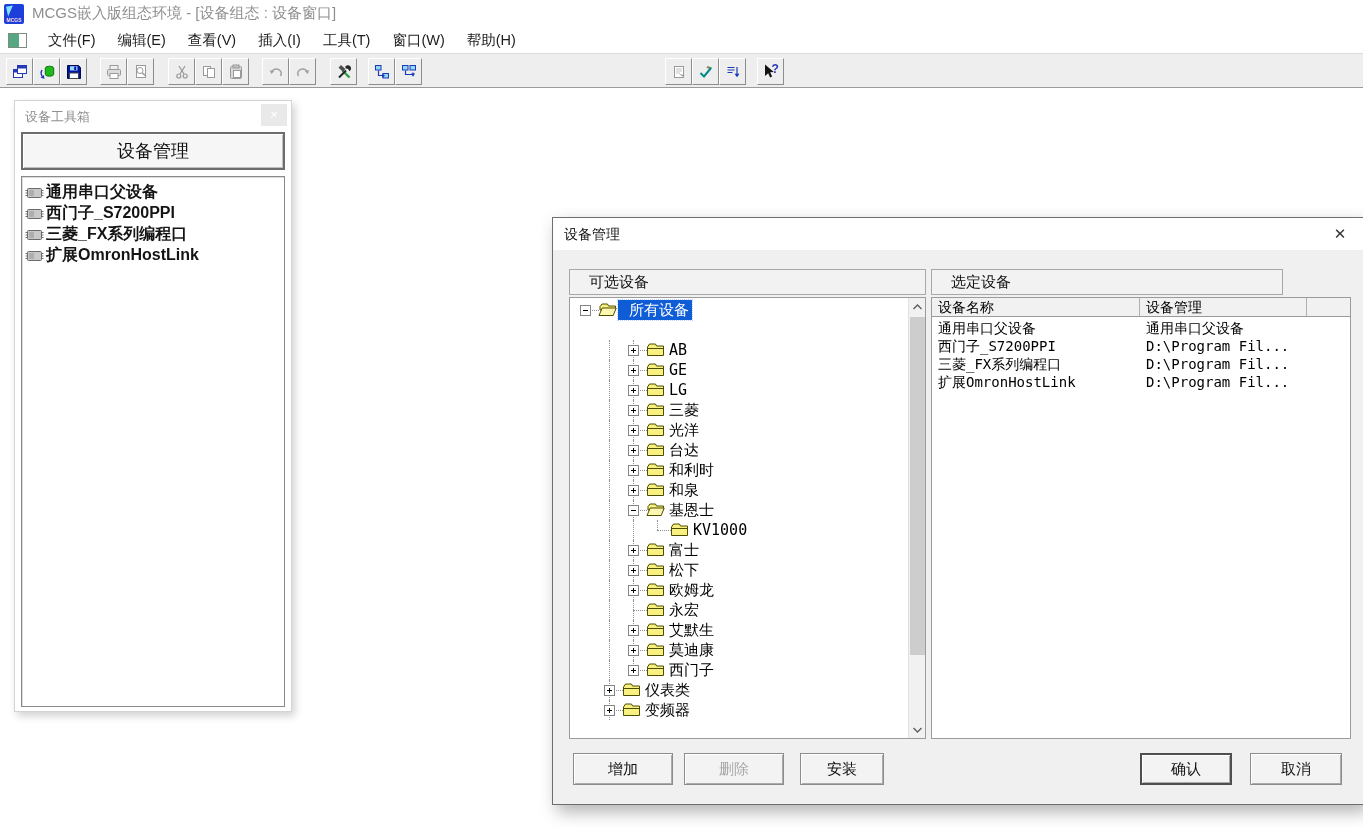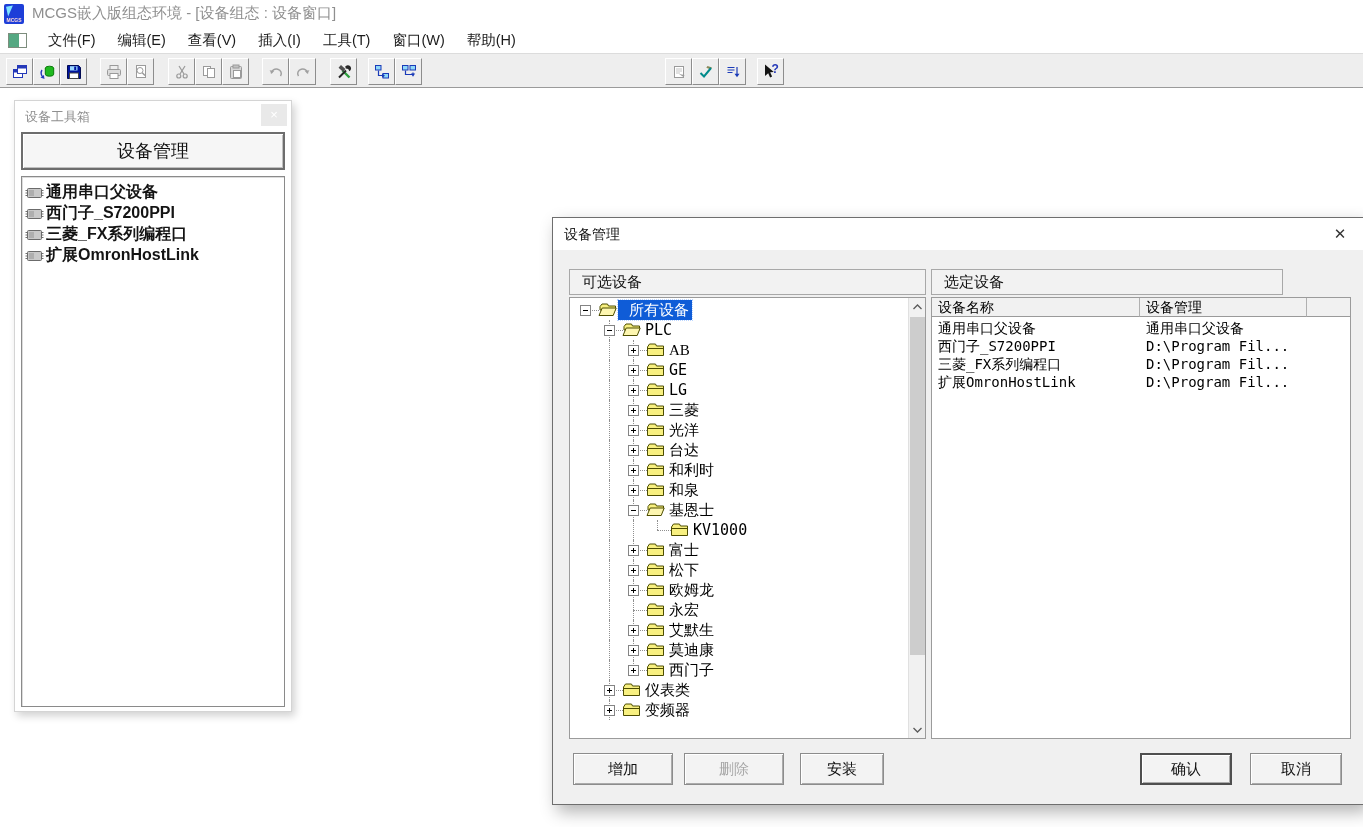--- a/index.html
+++ b/index.html
@@ -33,21 +33,21 @@
       border:2px solid #6d6d6d;box-shadow:inset 1px 1px 0 #ffffff, inset -1px -1px 0 #bfbfbf;
       font-size:18px;color:#111;display:flex;align-items:center;justify-content:center;}
   .device-list{position:absolute;left:6px;top:75px;width:264px;height:531px;box-sizing:border-box;background:#fff;border:1px solid #8a8a8a;box-shadow:inset 1px 1px 0 #dcdcdc;padding-top:5px;overflow:hidden;}
   .device-item{display:flex;align-items:center;height:21px;font-size:16px;font-weight:bold;color:#141414;font-family:"Liberation Sans",sans-serif;}
   .device-item svg{margin:0 2px 0 3px;flex:0 0 auto;}
   
   .dialog{position:absolute;left:552px;top:217px;width:812px;height:588px;background:#f0f0f0;border:1px solid #6e6e6e;box-sizing:border-box;box-shadow:5px 7px 16px rgba(0,0,0,0.30);}
   .dialog-titlebar{position:absolute;left:0;top:0;right:0;height:32px;background:#ffffff;}
   .dialog-title{position:absolute;left:11px;top:8px;font-size:14px;color:#141414;}
   .dialog-close{position:absolute;right:12px;top:6px;width:22px;height:20px;font-size:15px;color:#333;text-align:center;line-height:20px;}
-  .group-label{position:absolute;height:26px;box-sizing:border-box;background:#f2f2f2;border:1px solid #a8a8a8;font-size:15px;color:#111;line-height:24px;padding-left:12px;}
+  .group-label{position:absolute;height:26px;box-sizing:border-box;background:#f2f2f2;border:1px solid #a8a8a8;font-size:15px;color:#111;line-height:24px;padding-left:19px;}
   .panel{position:absolute;top:79px;height:442px;background:#ffffff;border:1px solid #9b9b9b;box-sizing:border-box;overflow:hidden;}
   
   .tree-row{position:absolute;left:3px;height:20px;width:320px;font-family:"DejaVu Sans Mono","Liberation Mono",monospace;font-size:15px;line-height:20px;color:#000;}
   .tl-v{position:absolute;width:0;border-left:1px dotted #8f8f8f;}
   .tl-h{position:absolute;height:0;border-top:1px dotted #8f8f8f;top:10px;}
   .tree-box{position:absolute;top:5px;width:11px;height:11px;box-sizing:border-box;background:#fff;border:1px solid #848484;}
   .tree-box .hb{position:absolute;left:2px;top:4px;width:5px;height:1px;background:#000;}
   .tree-box .vb{position:absolute;left:4px;top:2px;width:1px;height:5px;background:#000;}
   .tree-folder{position:absolute;top:2px;}
   .tree-label{position:absolute;top:0;padding:0 3px;white-space:nowrap;}
@@ -282,33 +282,21 @@
         <div class="tl-h" style="left: 12px; width: 14px;"></div>
         <div class="tree-box" style="left: 7px;">
           <span class="hb"></span>
         </div>
         <span class="tree-folder" style="left: 25px;"><svg width="19" height="15" viewBox="0 0 19 15">
             <path d="M2,4.5 l2,-2.5 h5.5 l1,2 h7 v4 h-15.5z" fill="#f8f080" stroke="#4d4d00"></path>
             <path d="M1,13.5 l3.2,-7.5 h14 l-3,7.5z" fill="#fdf6b0" stroke="#4d4d00"></path>
           </svg></span>
         <span class="tree-label selected" style="left: 45px; padding-left: 11px;">所有设备</span>
       </div>
-      <div class="tree-row" style="top: 22px;">
-        <div class="tl-v" style="left: 36px; top: 0px; height: 20px;"></div>
-        <div class="tl-h" style="left: 36px; width: 14px;"></div>
-        <div class="tree-box" style="left: 31px;">
-          <span class="hb"></span>
-        </div>
-        <span class="tree-folder" style="left: 49px;"><svg width="19" height="15" viewBox="0 0 19 15">
-            <path d="M2,4.5 l2,-2.5 h5.5 l1,2 h7 v4 h-15.5z" fill="#f8f080" stroke="#4d4d00"></path>
-            <path d="M1,13.5 l3.2,-7.5 h14 l-3,7.5z" fill="#fdf6b0" stroke="#4d4d00"></path>
-          </svg></span>
-        <span class="tree-label" style="left: 69px;">PLC</span>
-      </div>
-      <div class="tree-row" style="top: 42px; font-family: Liberation Serif, serif;">
+      <div class="tree-row" style="top: 42px;">
         <div class="tl-v" style="left: 36px; top: 0px; height: 20px;"></div>
         <div class="tl-v" style="left: 60px; top: 0px; height: 20px;"></div>
         <div class="tl-h" style="left: 60px; width: 14px;"></div>
         <div class="tree-box" style="left: 55px;">
           <span class="hb"></span>
           <span class="vb"></span>
         </div>
         <span class="tree-folder" style="left: 73px;"><svg width="19" height="15" viewBox="0 0 19 15">
             <path d="M1.5,5 l2,-3 h6 l1,2 h7 v9.5 h-16z" fill="#f8f080" stroke="#4d4d00"></path>
             <path d="M1.5,6.5 h16" stroke="#4d4d00" fill="none"></path>

